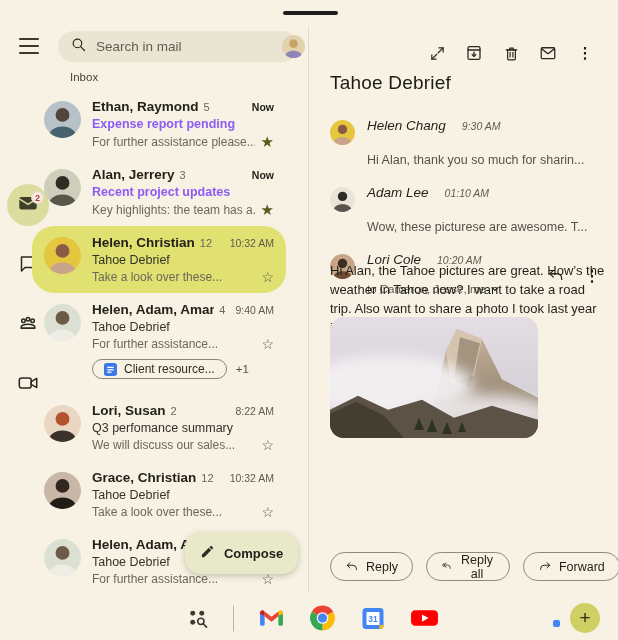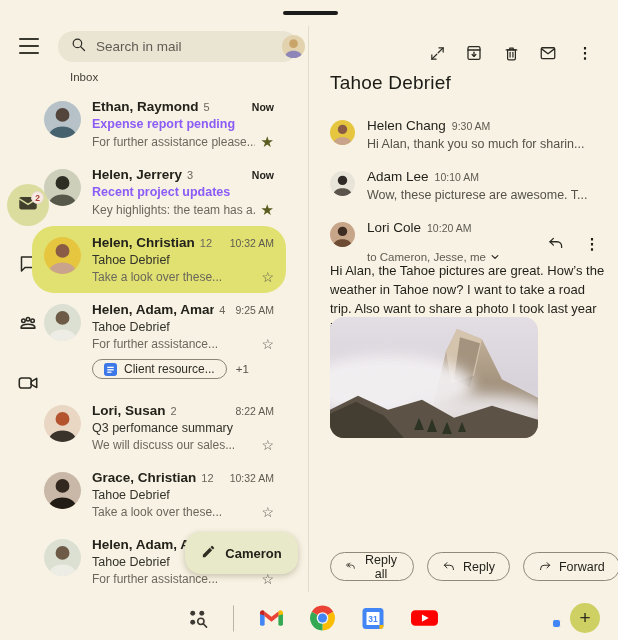--- a/index.html
+++ b/index.html
@@ -61,24 +61,24 @@
   .toolbar { position:absolute; top:43px; right:23px; display:flex; align-items:center; gap:17px; }
   .tool-btn { width:20px; height:20px; display:flex; align-items:center; justify-content:center; cursor:pointer; }
   .kebab { font-size:15px; font-weight:bold; color:#1F1E17; letter-spacing:0; }
   .thread-title { position:absolute; left:21px; top:72px; font-size:19px; color:#1C1B16; letter-spacing:.2px; }
 
   .messages { position:absolute; left:21px; top:110px; width:272px; }
   .msg { display:flex; gap:12px; padding:8px 0 10px; }
   .msg-avatar { width:25px; height:25px; border-radius:50%; overflow:hidden; flex-shrink:0; margin-top:2px; }
   .msg-avatar svg { display:block; width:100%; height:100%; }
   .msg-main { flex:1; min-width:0; }
-  .msg-line1 { display:flex; align-items:baseline; gap:6px; }
+  .msg-line1 { display:flex; align-items:baseline; gap:16px;font-style:italic; }
   .msg-sender { font-size:13.5px; color:#201F19; }
   .msg-time { font-size:10.5px; color:#5E5B50; }
-  .msg-snippet { font-size:12.5px; color:#55524A; margin-top:4px; white-space:nowrap; overflow:hidden; }
+  .msg-snippet { font-size:12.5px; color:#55524A; margin-top:20px; white-space:nowrap; overflow:hidden; }
   .msg-recipients { display:flex; align-items:center; gap:4px; margin-top:16px; font-size:11.5px; color:#5E5B50; cursor:pointer; }
   .msg-actions { display:flex; align-items:center; gap:16px; margin-top:4px; }
 
   .msg-body { position:absolute; left:21px; top:261px; width:276px; font-size:13px; line-height:19px; color:#201F19; }
   .photo { position:absolute; left:21px; top:317px; width:208px; height:121px; border-radius:14px; overflow:hidden; cursor:pointer; }
   .photo svg { display:block; width:100%; height:100%; }
 
   .reply-bar { position:absolute; left:21px; top:552px; display:flex; gap:13px; }
   .pill-btn { display:flex; align-items:center; gap:7px; height:29px; padding:0 14px; border:1px solid #8E897B; border-radius:15px; background:transparent; font-size:12.5px; color:#201F19; font-family:"Liberation Sans", sans-serif; cursor:pointer; }
 
@@ -190,21 +190,21 @@
   <div class="email-row unread">
     <span class="avatar">
       <svg viewBox="0 0 24 24">
           <rect width="24" height="24" fill="#CDCFBB"></rect>
           <circle cx="12" cy="9" r="4.5" fill="#2E2D24"></circle>
           <path d="M3 24c0-5 4-7.5 9-7.5s9 2.5 9 7.5" fill="#57584A"></path>
         </svg>
     </span>
     <div class="email-main">
       <div class="line1">
-          <span class="names">Helen, Jerrery</span>
+          <span class="names">Alan, Jerrery</span>
           <span class="count">3</span>
           <span class="spacer"></span>
           <span class="time">Now</span>
         </div>
       <div class="subject">Recent project updates</div>
       <div class="line3">
           <span class="snippet">Key highlights: the team has a...</span>
           <span class="star filled">★</span>
         </div>
     </div>
@@ -239,21 +239,21 @@
           <rect width="24" height="24" fill="#DCE0D2"></rect>
           <circle cx="12" cy="9" r="4.5" fill="#6D5B48"></circle>
           <path d="M3 24c0-5 4-7.5 9-7.5s9 2.5 9 7.5" fill="#EDEDE6"></path>
         </svg>
     </span>
     <div class="email-main">
       <div class="line1">
           <span class="names">Helen, Adam, Amanda</span>
           <span class="count">4</span>
           <span class="spacer"></span>
-          <span class="time">9:25 AM</span>
+          <span class="time">9:40 AM</span>
         </div>
       <div class="subject">Tahoe Debrief</div>
       <div class="line3">
           <span class="snippet">For further assistance...</span>
           <span class="star">☆</span>
         </div>
       <div class="chip-row">
         <span class="chip">
           <svg width="13" height="13" viewBox="0 0 14 14">
               <rect width="14" height="14" rx="3" fill="#3C78E7"></rect>
@@ -335,21 +335,21 @@
     </div>
   </div>
 </div>
 
 <div class="compose-btn">
   <span>
     <svg width="15" height="15" viewBox="0 0 24 24">
         <path d="M3 17.25V21h3.75L17.8 9.94l-3.75-3.75L3 17.25zM20.7 7.04a1 1 0 0 0 0-1.41l-2.34-2.34a1 1 0 0 0-1.41 0l-1.83 1.83 3.75 3.75 1.83-1.83z" fill="#2E2D22"></path>
       </svg>
   </span>
-  <span>Cameron</span>
+  <span>Compose</span>
 </div>
 
 <div class="pane-divider"></div>
 
 <div class="reading">
   <div class="toolbar">
     <span class="tool-btn">
       <svg class="stroke-ic" width="17" height="17" viewBox="0 0 24 24">
           <path d="M14 4h6v6"></path>
           <path d="M20 4l-7 7"></path>
@@ -407,21 +407,21 @@
       <span class="msg-avatar">
         <svg viewBox="0 0 24 24">
             <rect width="24" height="24" fill="#E8E4DA"></rect>
             <circle cx="12" cy="9" r="4.5" fill="#2F2A26"></circle>
             <path d="M3 24c0-5 4-7.5 9-7.5s9 2.5 9 7.5" fill="#5A544C"></path>
           </svg>
       </span>
       <div class="msg-main">
         <div class="msg-line1">
             <span class="msg-sender">Adam Lee</span>
-            <span class="msg-time">10:10 AM</span>
+            <span class="msg-time">01:10 AM</span>
           </div>
         <div class="msg-snippet">Wow, these picturese are awesome. T...</div>
       </div>
     </div>
 
     <div class="msg">
       <span class="msg-avatar">
         <svg viewBox="0 0 24 24">
             <rect width="24" height="24" fill="#C7A588"></rect>
             <circle cx="12" cy="9" r="4.5" fill="#3C2C22"></circle>
@@ -479,33 +479,33 @@
       <polygon points="0,120 0,96 26,84 54,98 74,120" fill="#443D32"></polygon>
       <polygon points="84,112 89,100 94,112" fill="#2E3424"></polygon>
       <polygon points="97,114 102,101 107,114" fill="#2E3424"></polygon>
       <polygon points="112,116 117,104 122,116" fill="#2E3424"></polygon>
       <polygon points="128,114 132,104 136,114" fill="#2E3424"></polygon>
     </svg>
   </div>
 
   <div class="reply-bar">
     <button class="pill-btn">
+      <svg class="stroke-ic" width="14" height="14" viewBox="0 0 24 24">
+          <path d="M8.5 13.5L4 9l4.5-4.5"></path>
+          <path d="M4 9h9.5a6 6 0 0 1 6 6v1.5"></path>
+        </svg>
+      <span>Reply</span>
+    </button>
+    <button class="pill-btn">
       <svg class="stroke-ic" width="15" height="15" viewBox="0 0 24 24">
           <path d="M7 13L3 9l4-4"></path>
           <path d="M11 13.5L6.5 9 11 4.5"></path>
           <path d="M6.5 9h7.5a6 6 0 0 1 6 6v1"></path>
         </svg>
       <span>Reply all</span>
-    </button>
-    <button class="pill-btn">
-      <svg class="stroke-ic" width="14" height="14" viewBox="0 0 24 24">
-          <path d="M8.5 13.5L4 9l4.5-4.5"></path>
-          <path d="M4 9h9.5a6 6 0 0 1 6 6v1.5"></path>
-        </svg>
-      <span>Reply</span>
     </button>
     <button class="pill-btn">
       <svg class="stroke-ic" width="14" height="14" viewBox="0 0 24 24">
           <path d="M15.5 13.5L20 9l-4.5-4.5"></path>
           <path d="M20 9h-9.5a6 6 0 0 0-6 6v1.5"></path>
         </svg>
       <span>Forward</span>
     </button>
   </div>
 </div>

